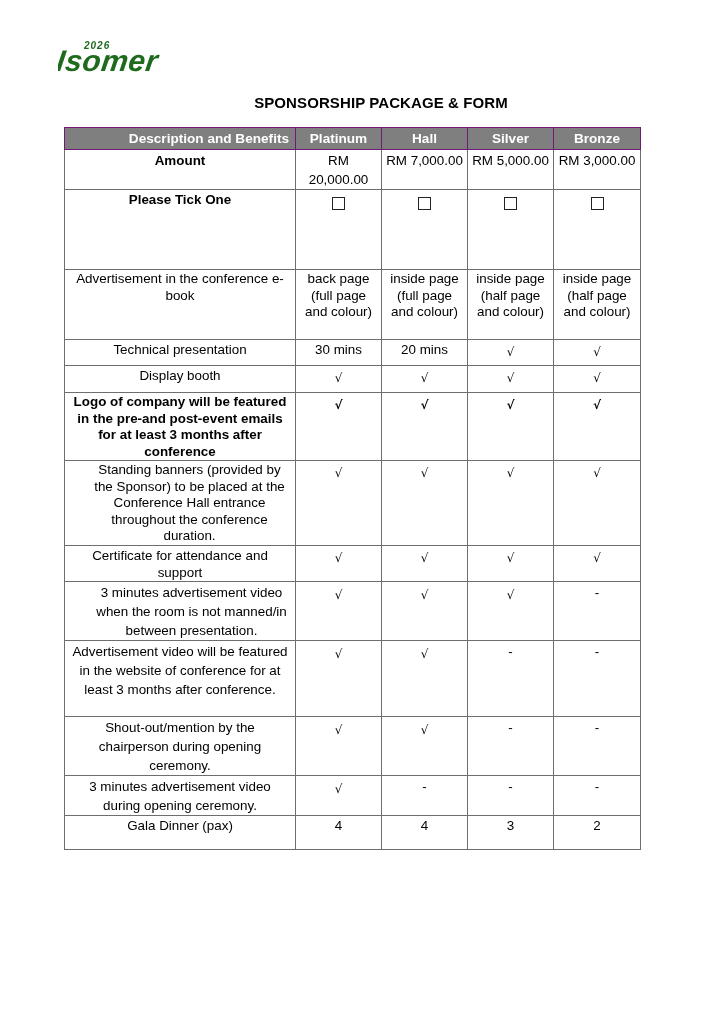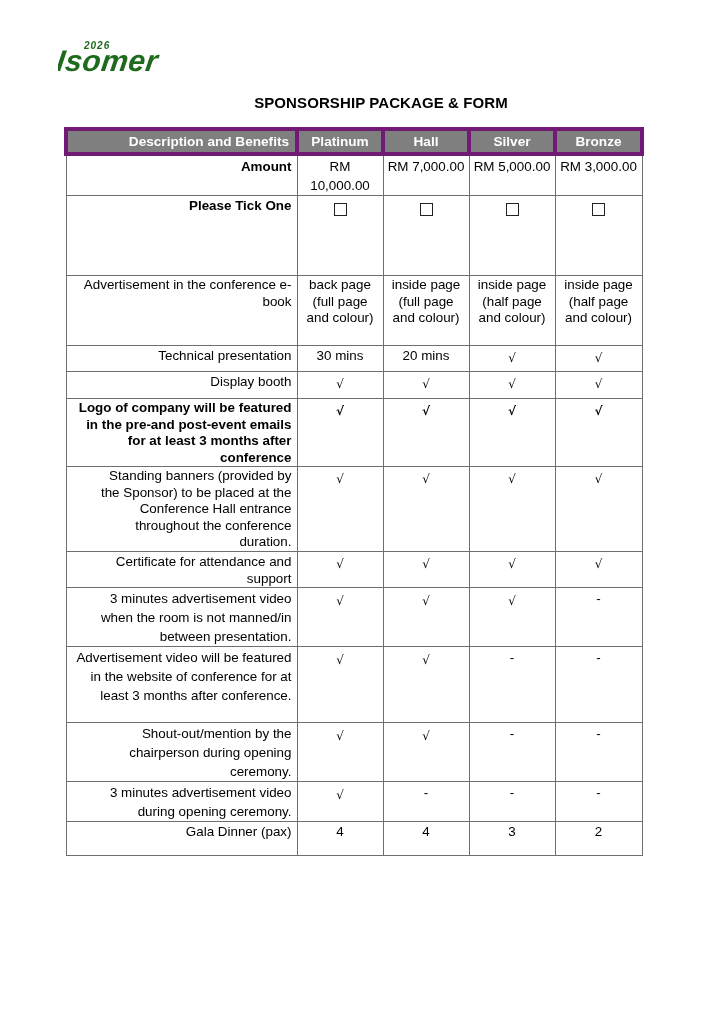--- a/index.html
+++ b/index.html
@@ -10,24 +10,24 @@
   .title { position:absolute; left:0; width:762px; top:94px; text-align:center;
            font-weight:bold; font-size:15px; letter-spacing:0.1px; }
   table.spons { position:absolute; left:64px; top:127px; width:576px;
                 border-collapse:collapse; table-layout:fixed; font-size:13.4px; line-height:17px; }
   table.spons col.c0 { width:231px; }
   table.spons col.c1 { width:86px; }
   table.spons col.c2 { width:86px; }
   table.spons col.c3 { width:86px; }
   table.spons col.c4 { width:87px; }
   table.spons th { background:#7f7f7f; color:#ffffff; font-weight:bold; font-size:13.6px;
-                   height:21px; padding:0 6px; border:4px solid #701a75; text-align:center; }
+                   height:21px; padding:0 6px; border:1px solid #701a75; text-align:center; }
   table.spons th.desc-h { text-align:right; }
   table.spons td { border:1px solid #6e6e6e; vertical-align:top; padding:1px 5px 0 5px; }
-  table.spons td.d { text-align:right; }
+  table.spons td.d { text-align:center; }
   table.spons td.v { text-align:center; padding:1px 3px 0 3px; }
   table.spons td.bold { font-weight:bold; }
   .tick { font-family:"DejaVu Sans", sans-serif; font-size:12px; display:inline-block; margin-top:3px; }
   .checkbox { display:inline-block; width:11px; height:11px; border:1.5px solid #222;
               margin-top:6px; background:#fff; cursor:pointer; }
   tr.r-amount td { height:36px; line-height:19px; }
   tr.r-tick td { height:78px; }
   tr.r-ad td { height:68px; line-height:16.5px; }
   tr.r-tech td { height:24px;margin-left:38px; }
   tr.r-booth td { height:25px; }
@@ -66,21 +66,21 @@
       <th class="desc-h">Description and Benefits</th>
       <th>Platinum</th>
       <th>Hall</th>
       <th>Silver</th>
       <th>Bronze</th>
     </tr>
   </thead>
   <tbody id="tbody">
     <tr class="r-amount">
       <td class="d bold">Amount</td>
-      <td class="v">RM 10,000.00</td>
+      <td class="v">RM 20,000.00</td>
       <td class="v">RM 7,000.00</td>
       <td class="v">RM 5,000.00</td>
       <td class="v">RM 3,000.00</td>
     </tr>
     <tr class="r-tick">
       <td class="d bold">Please Tick One</td>
       <td class="v"><span class="checkbox"></span></td>
       <td class="v"><span class="checkbox"></span></td>
       <td class="v"><span class="checkbox"></span></td>
       <td class="v"><span class="checkbox"></span></td>

